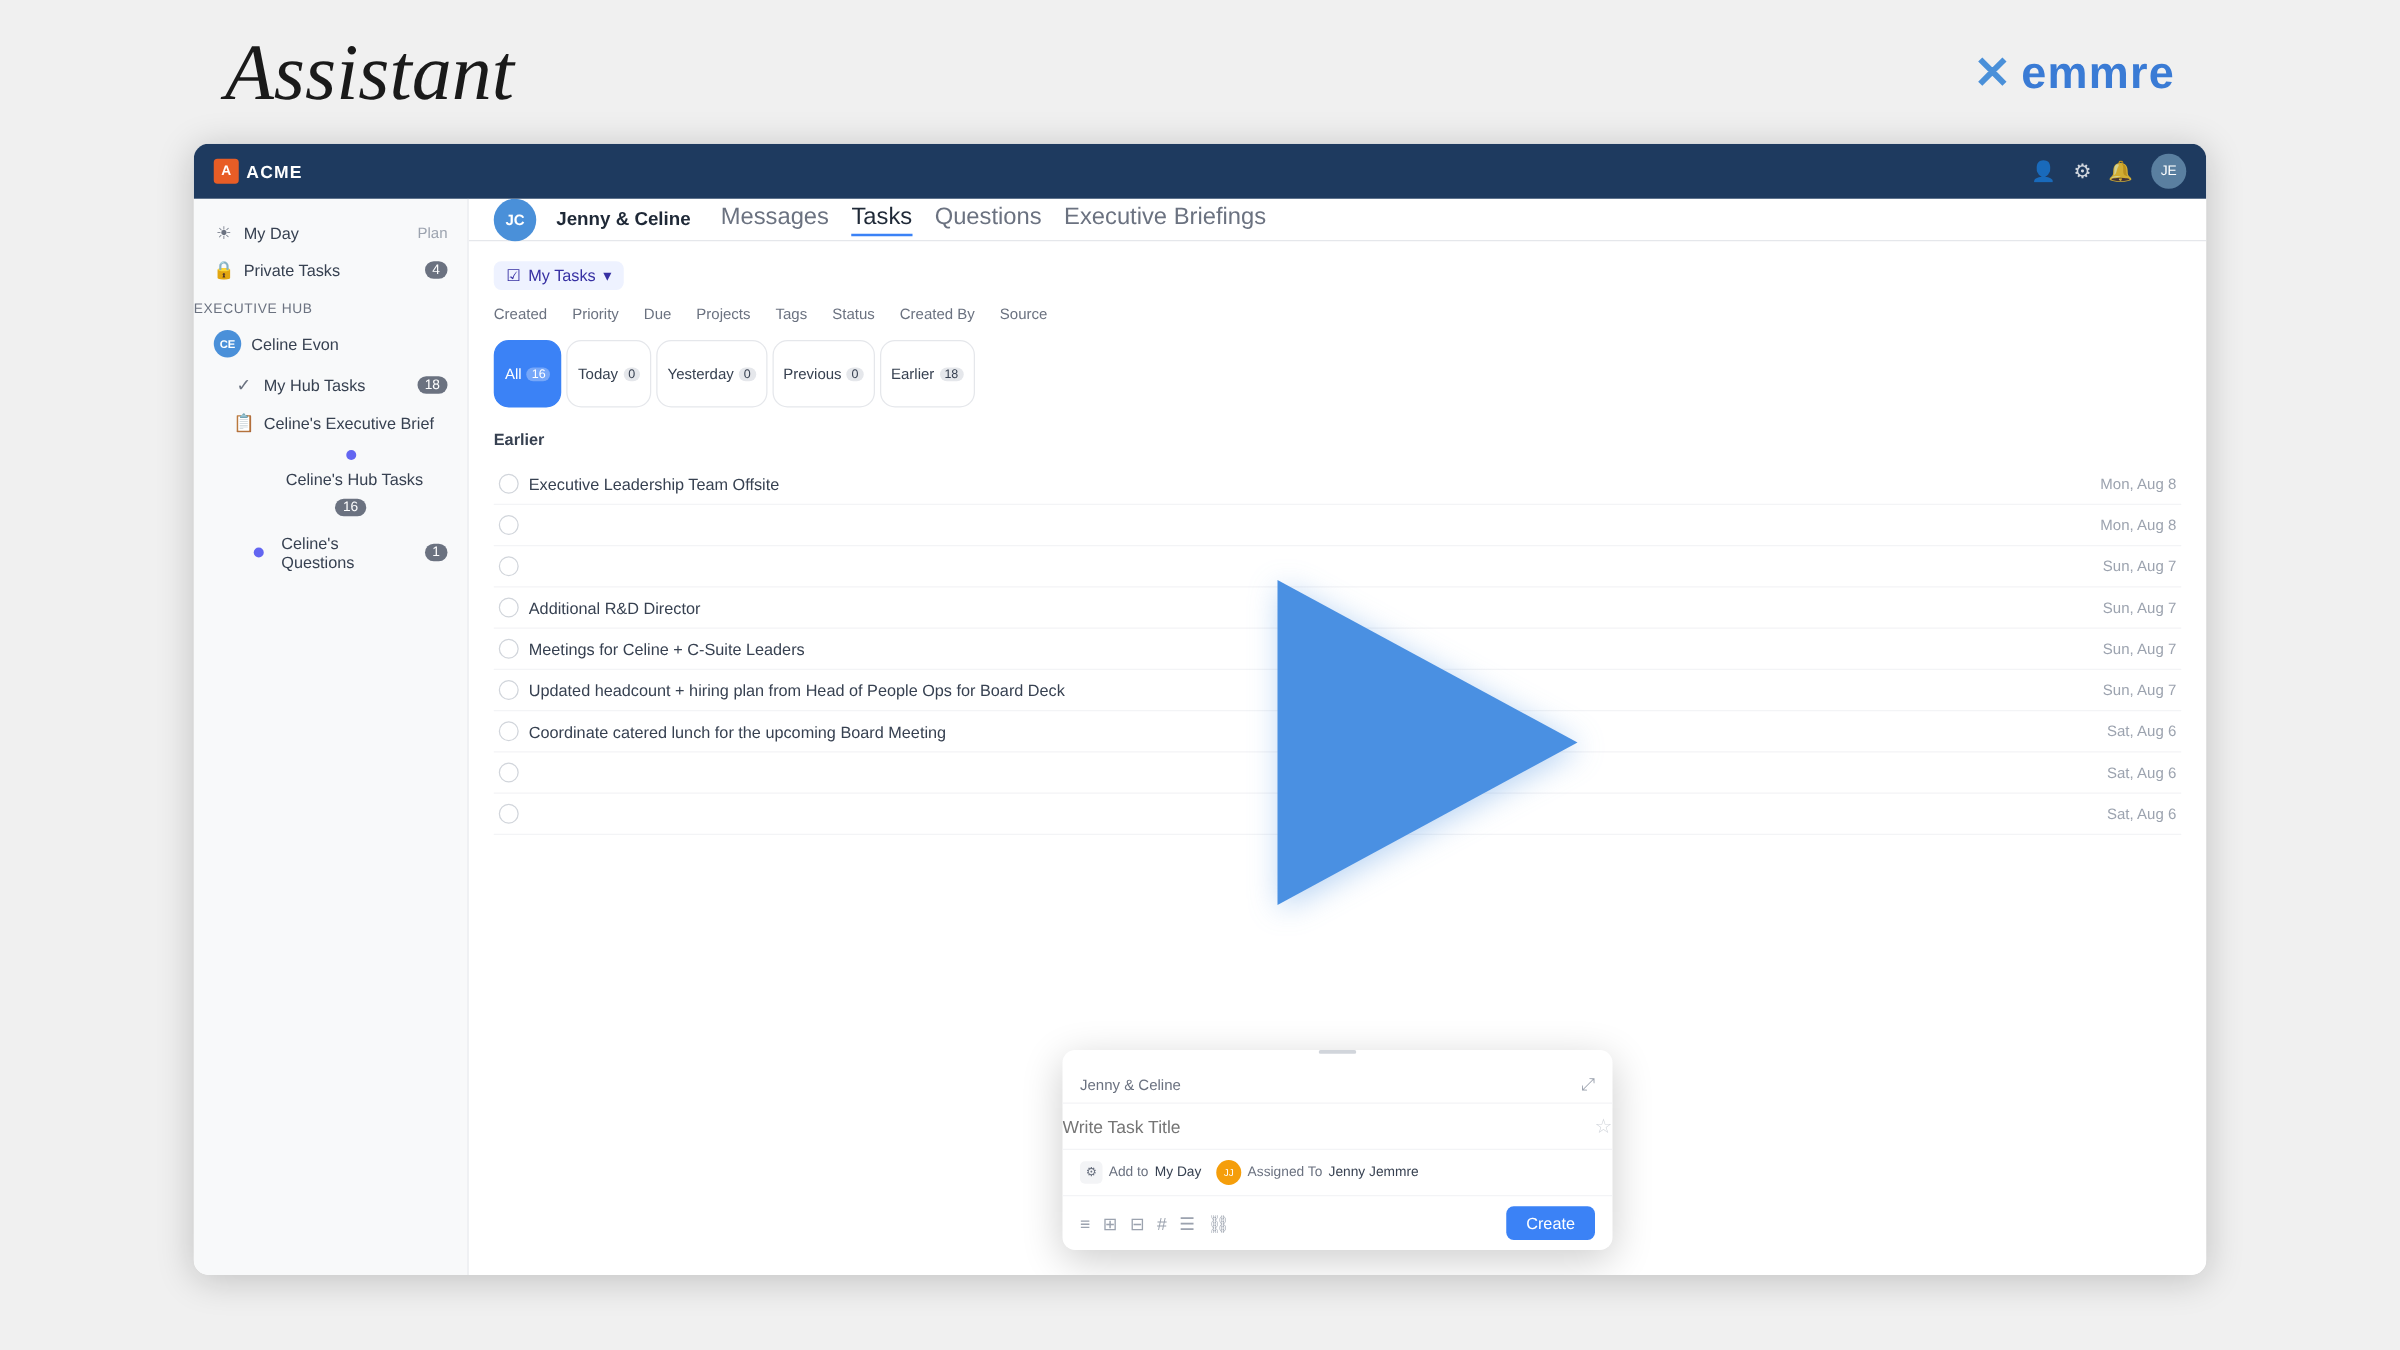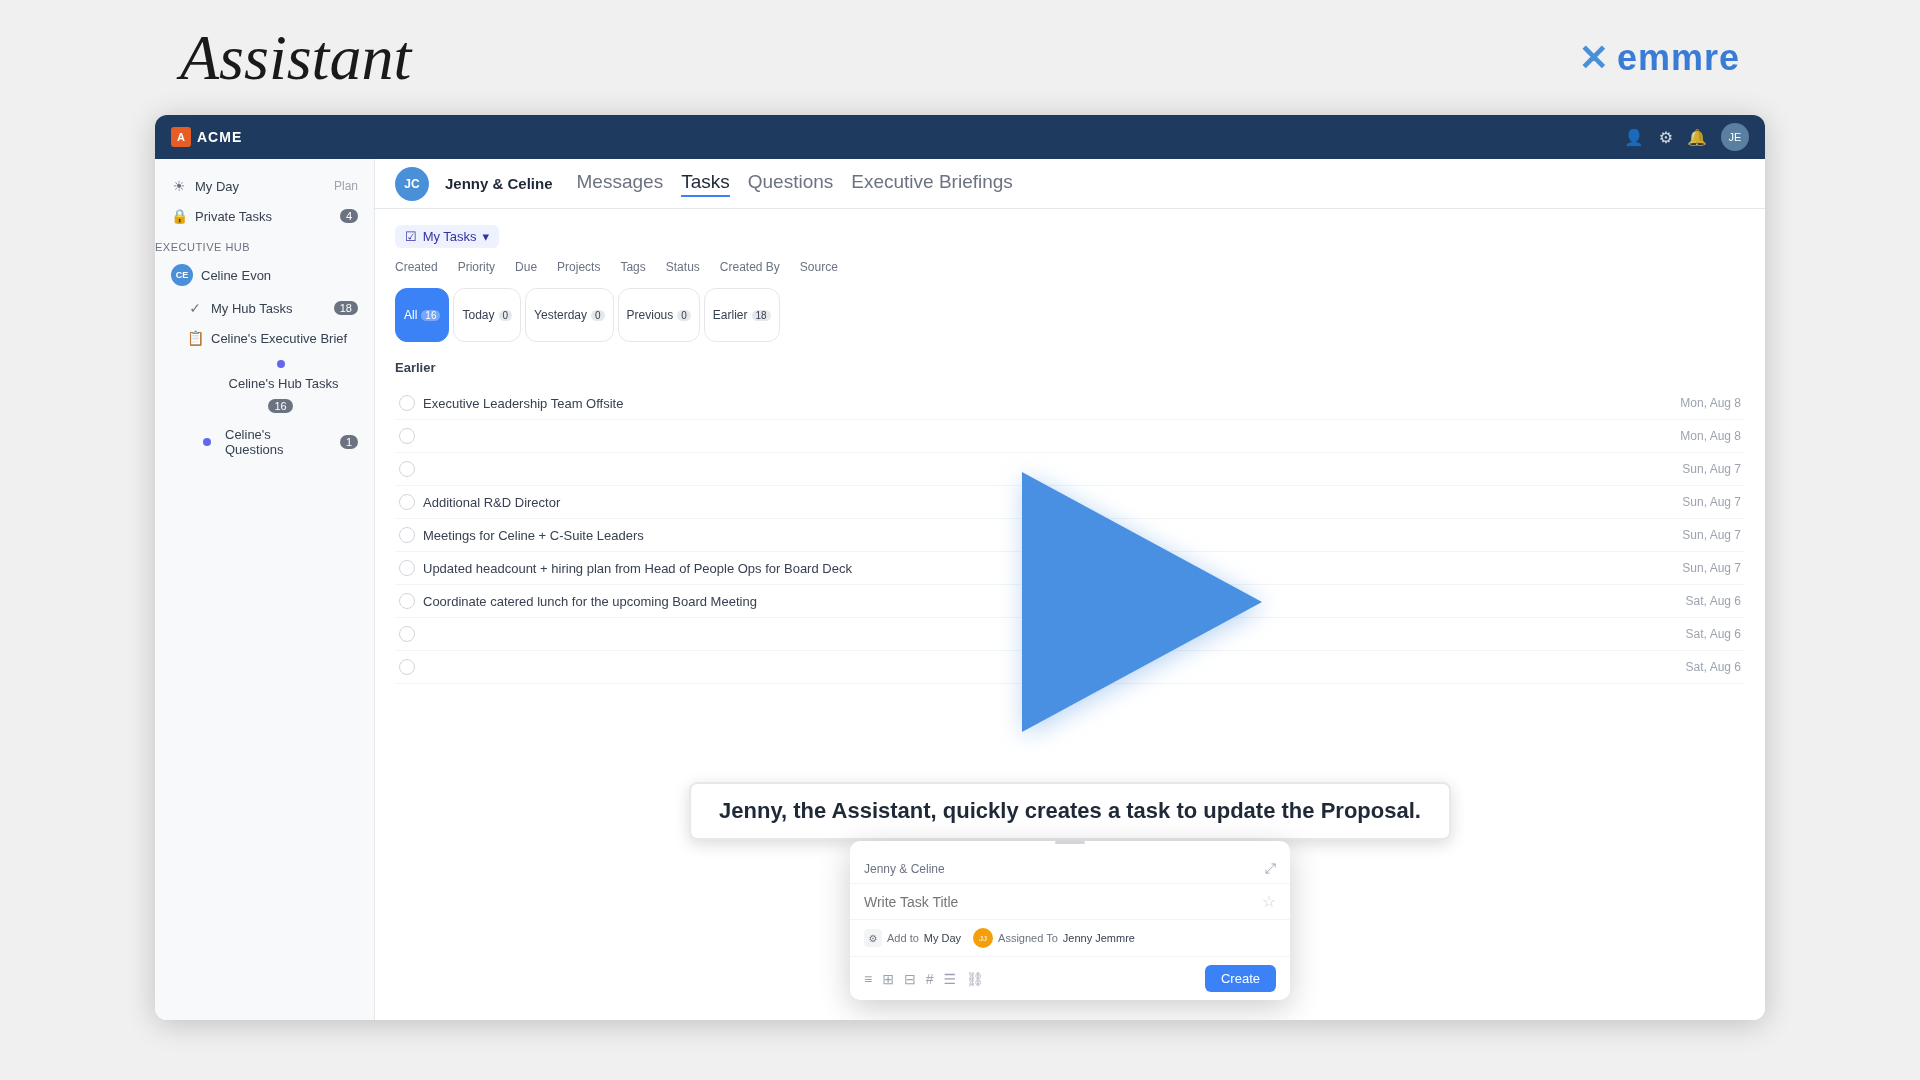--- a/index.html
+++ b/index.html
@@ -217,21 +217,21 @@
     .content-area {
       flex: 1;
       display: flex;
       flex-direction: column;
       overflow: hidden;
       background: #ffffff;
     }
 
     
     .content-header {
-      height: 50px;
+      height: 34px;
       border-bottom: 1px solid #e5e7eb;
       display: flex;
       align-items: center;
       padding: 0 20px;
       gap: 16px;
       flex-shrink: 0;
     }
 
     .header-avatar {
       width: 34px;
@@ -455,21 +455,21 @@
 
     .modal-drag {
       width: 30px;
       height: 3px;
       background: #d1d5db;
       border-radius: 2px;
       margin: 0 auto 6px;
     }
 
     .modal-input-area {
-      padding: 8px 14px;
+      padding: 8px 0;
     }
 
     .modal-task-input {
       width: 100%;
       border: none;
       outline: none;
       font-size: 14px;
       color: #374151;
       background: transparent;
     }
@@ -741,23 +741,20 @@
           <div class="task-row">
             <div class="task-checkbox"></div>
             <span class="task-text"></span>
             <span class="task-date">Sat, Aug 6</span>
           </div>
 
           <div class="play-triangle-overlay">
             <div class="play-triangle"></div>
           </div>
 
-          <div class="caption-overlay">
-            <span>Jenny, the Assistant, quickly creates a task to update the Proposal.</span>
-          </div>
 
           <div class="task-creation-modal">
             <div class="modal-drag"></div>
             <div class="modal-header">
               <span class="modal-title">Jenny &amp; Celine</span>
               <span class="modal-expand">⤢</span>
             </div>
             <div class="modal-input-area">
               <div style="display:flex; align-items:center; justify-content:space-between;">
                 <input class="modal-task-input" placeholder="Write Task Title" style="">

